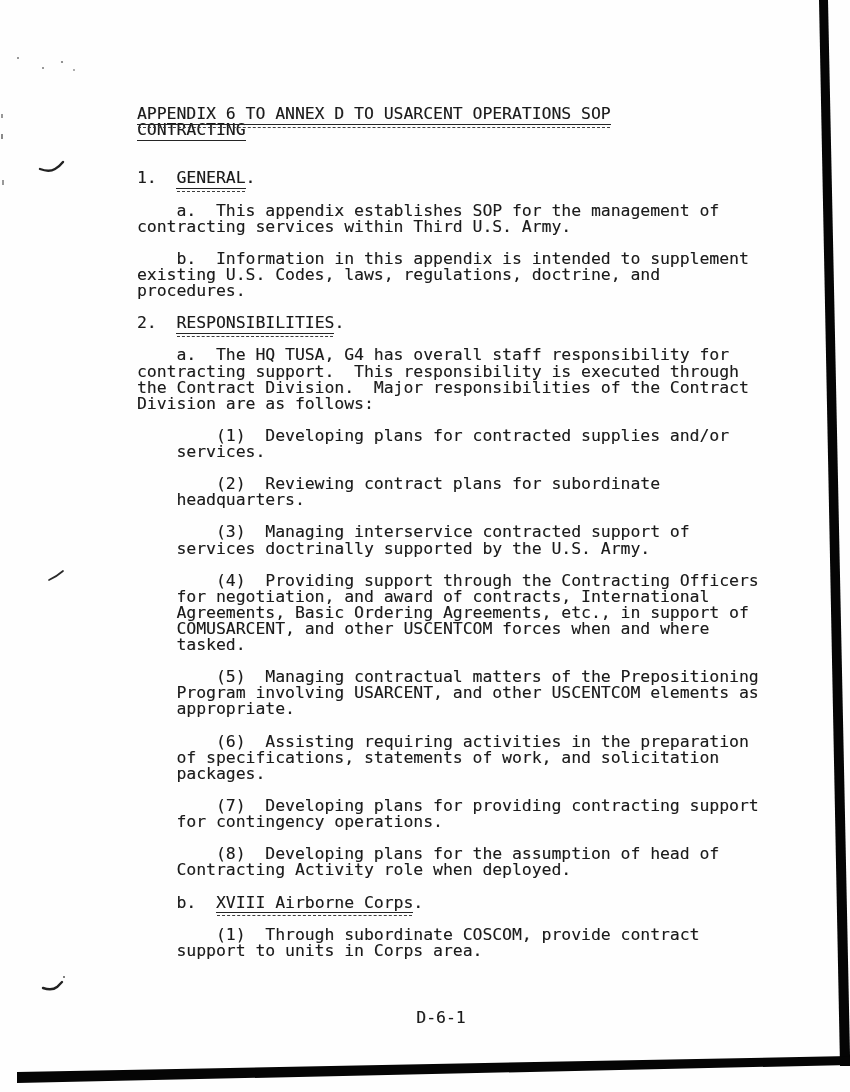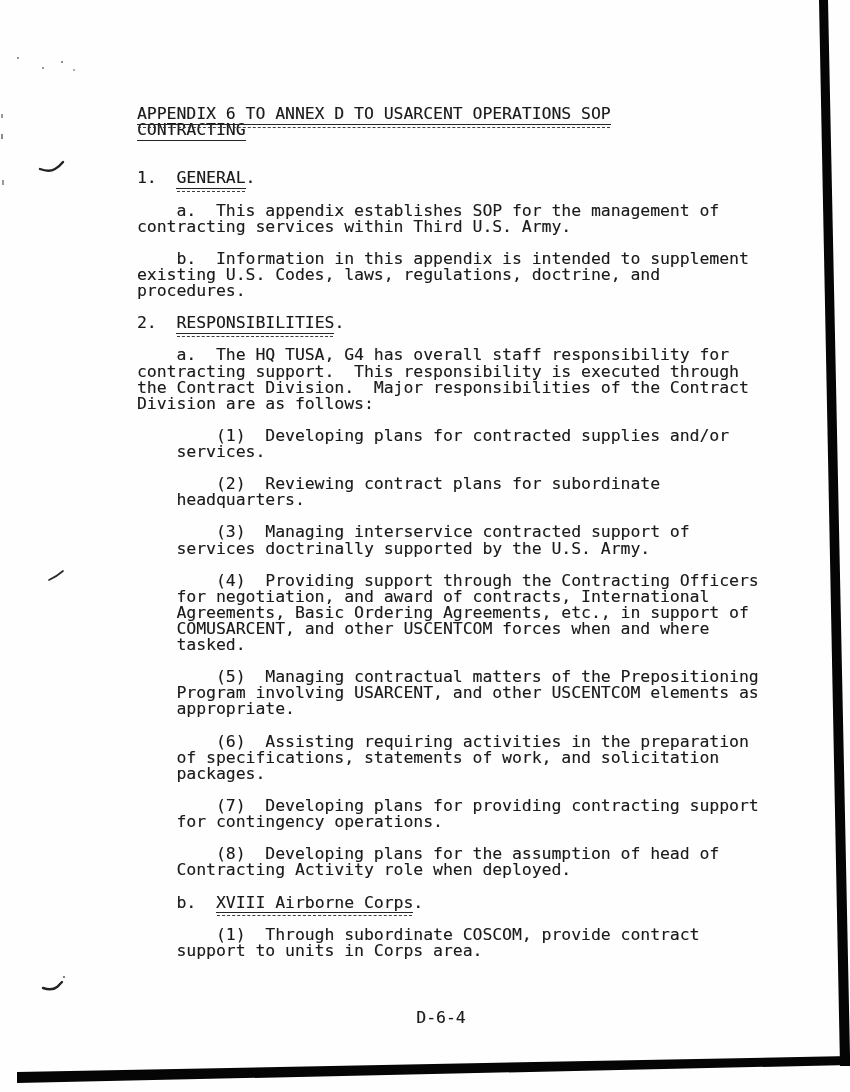--- a/index.html
+++ b/index.html
@@ -60,21 +60,21 @@
     pointer-events: none;
   }
 </style>
 </head>
 <body>
 
 <div id="page">
 
   <div id="doc-lines"><div class="line"><span class="ud">APPENDIX 6 TO ANNEX D TO USARCENT OPERATIONS SOP</span></div><div class="line"><span class="u">CONTRACTING</span></div><div class="line">&nbsp;</div><div class="line">&nbsp;</div><div class="line"><span class="">1.  </span><span class="ud">GENERAL</span><span class="">.</span></div><div class="line">&nbsp;</div><div class="line"><span class="">    a.  This appendix establishes SOP for the management of</span></div><div class="line"><span class="">contracting services within Third U.S. Army.</span></div><div class="line">&nbsp;</div><div class="line"><span class="">    b.  Information in this appendix is intended to supplement</span></div><div class="line"><span class="">existing U.S. Codes, laws, regulations, doctrine, and</span></div><div class="line"><span class="">procedures.</span></div><div class="line">&nbsp;</div><div class="line"><span class="">2.  </span><span class="ud">RESPONSIBILITIES</span><span class="">.</span></div><div class="line">&nbsp;</div><div class="line"><span class="">    a.  The HQ TUSA, G4 has overall staff responsibility for</span></div><div class="line"><span class="">contracting support.  This responsibility is executed through</span></div><div class="line"><span class="">the Contract Division.  Major responsibilities of the Contract</span></div><div class="line"><span class="">Division are as follows:</span></div><div class="line">&nbsp;</div><div class="line"><span class="">        (1)  Developing plans for contracted supplies and/or</span></div><div class="line"><span class="">    services.</span></div><div class="line">&nbsp;</div><div class="line"><span class="">        (2)  Reviewing contract plans for subordinate</span></div><div class="line"><span class="">    headquarters.</span></div><div class="line">&nbsp;</div><div class="line"><span class="">        (3)  Managing interservice contracted support of</span></div><div class="line"><span class="">    services doctrinally supported by the U.S. Army.</span></div><div class="line">&nbsp;</div><div class="line"><span class="">        (4)  Providing support through the Contracting Officers</span></div><div class="line"><span class="">    for negotiation, and award of contracts, International</span></div><div class="line"><span class="">    Agreements, Basic Ordering Agreements, etc., in support of</span></div><div class="line"><span class="">    COMUSARCENT, and other USCENTCOM forces when and where</span></div><div class="line"><span class="">    tasked.</span></div><div class="line">&nbsp;</div><div class="line"><span class="">        (5)  Managing contractual matters of the Prepositioning</span></div><div class="line"><span class="">    Program involving USARCENT, and other USCENTCOM elements as</span></div><div class="line"><span class="">    appropriate.</span></div><div class="line">&nbsp;</div><div class="line"><span class="">        (6)  Assisting requiring activities in the preparation</span></div><div class="line"><span class="">    of specifications, statements of work, and solicitation</span></div><div class="line"><span class="">    packages.</span></div><div class="line">&nbsp;</div><div class="line"><span class="">        (7)  Developing plans for providing contracting support</span></div><div class="line"><span class="">    for contingency operations.</span></div><div class="line">&nbsp;</div><div class="line"><span class="">        (8)  Developing plans for the assumption of head of</span></div><div class="line"><span class="">    Contracting Activity role when deployed.</span></div><div class="line">&nbsp;</div><div class="line"><span class="">    b.  </span><span class="ud">XVIII Airborne Corps</span><span class="">.</span></div><div class="line">&nbsp;</div><div class="line"><span class="">        (1)  Through subordinate COSCOM, provide contract</span></div><div class="line"><span class="">    support to units in Corps area.</span></div></div>
 
-  <div id="page-number">D-6-4</div>
+  <div id="page-number">D-6-1</div>
 
   <svg id="artifacts" width="850" height="1092" viewBox="0 0 850 1092">
 
     <polygon points="819,0 828,0 850,1056 850,1066 840,1066" fill="#050505"></polygon>
 
     <polygon points="17,1072 850,1056 850,1065 17,1083" fill="#050505"></polygon>
 
     <path d="M 40 169 Q 49 172.5 55 169 Q 59 167 63 162" fill="none" stroke="#222" stroke-width="2.4" stroke-linecap="round"></path>
     <path d="M 49 580 Q 56 577 63 571" fill="none" stroke="#2a2a2a" stroke-width="1.7" stroke-linecap="round"></path>
     <path d="M 43 988 Q 52 991 57 987 Q 60 984 62 982" fill="none" stroke="#222" stroke-width="2.4" stroke-linecap="round"></path>

